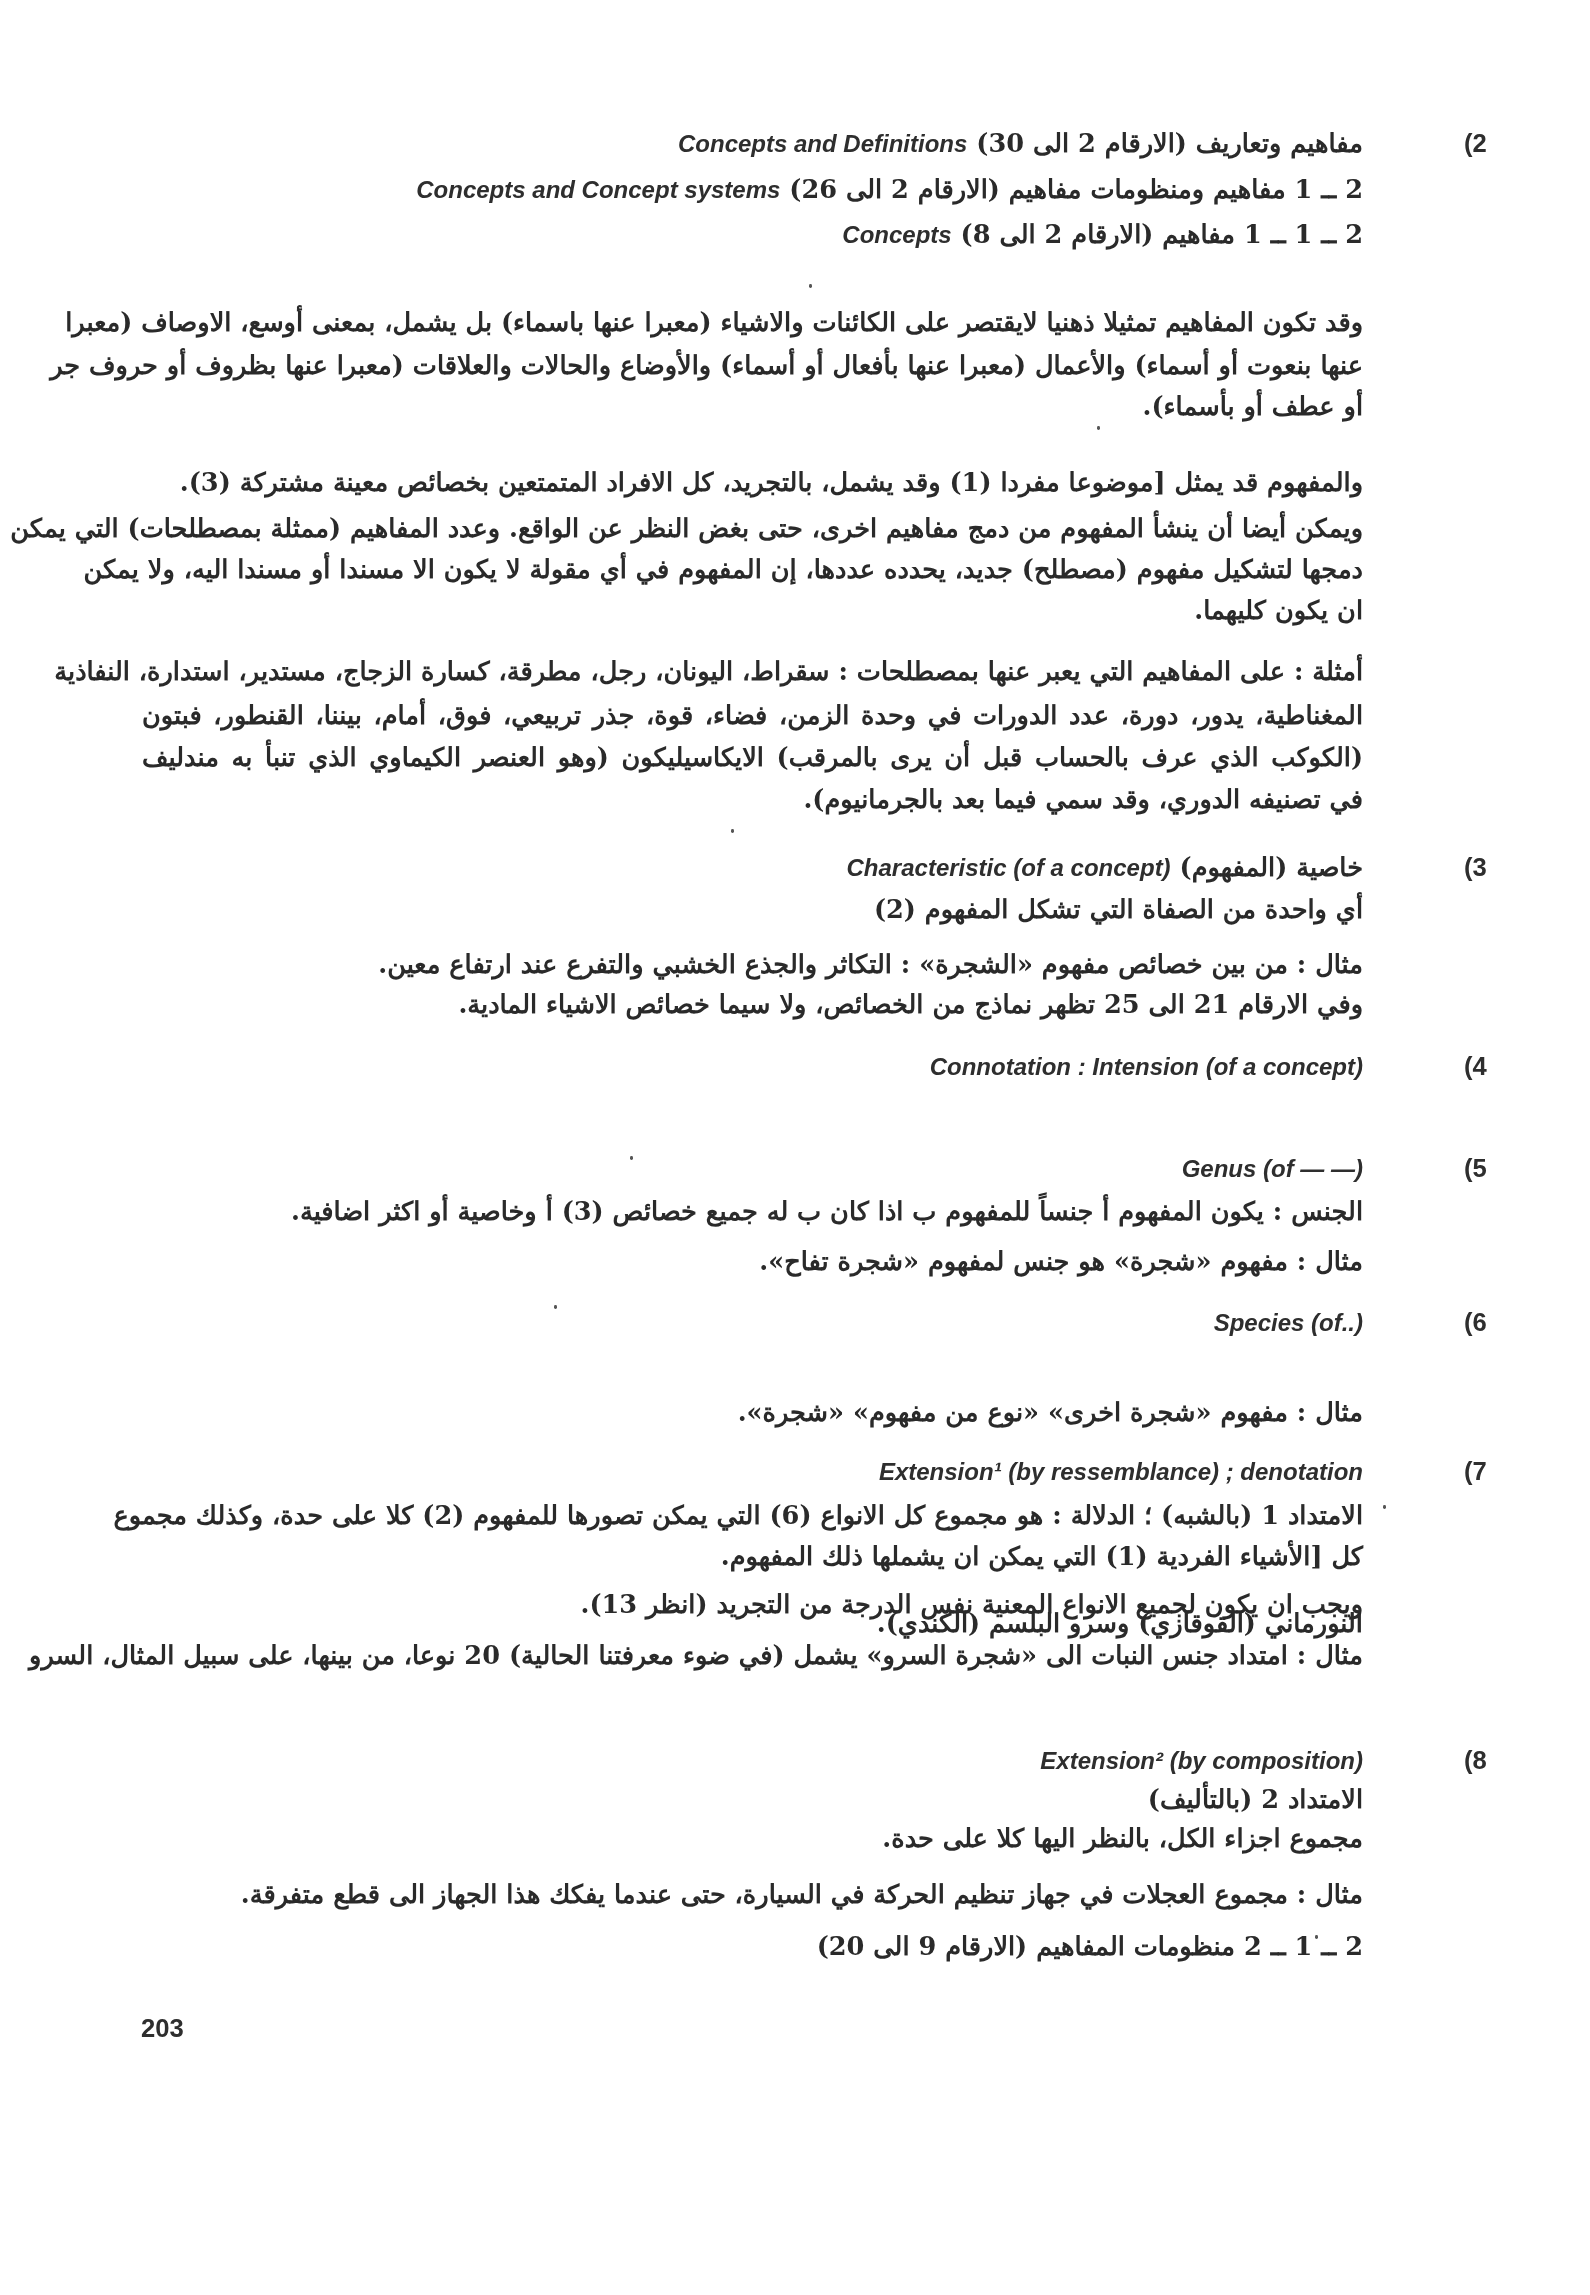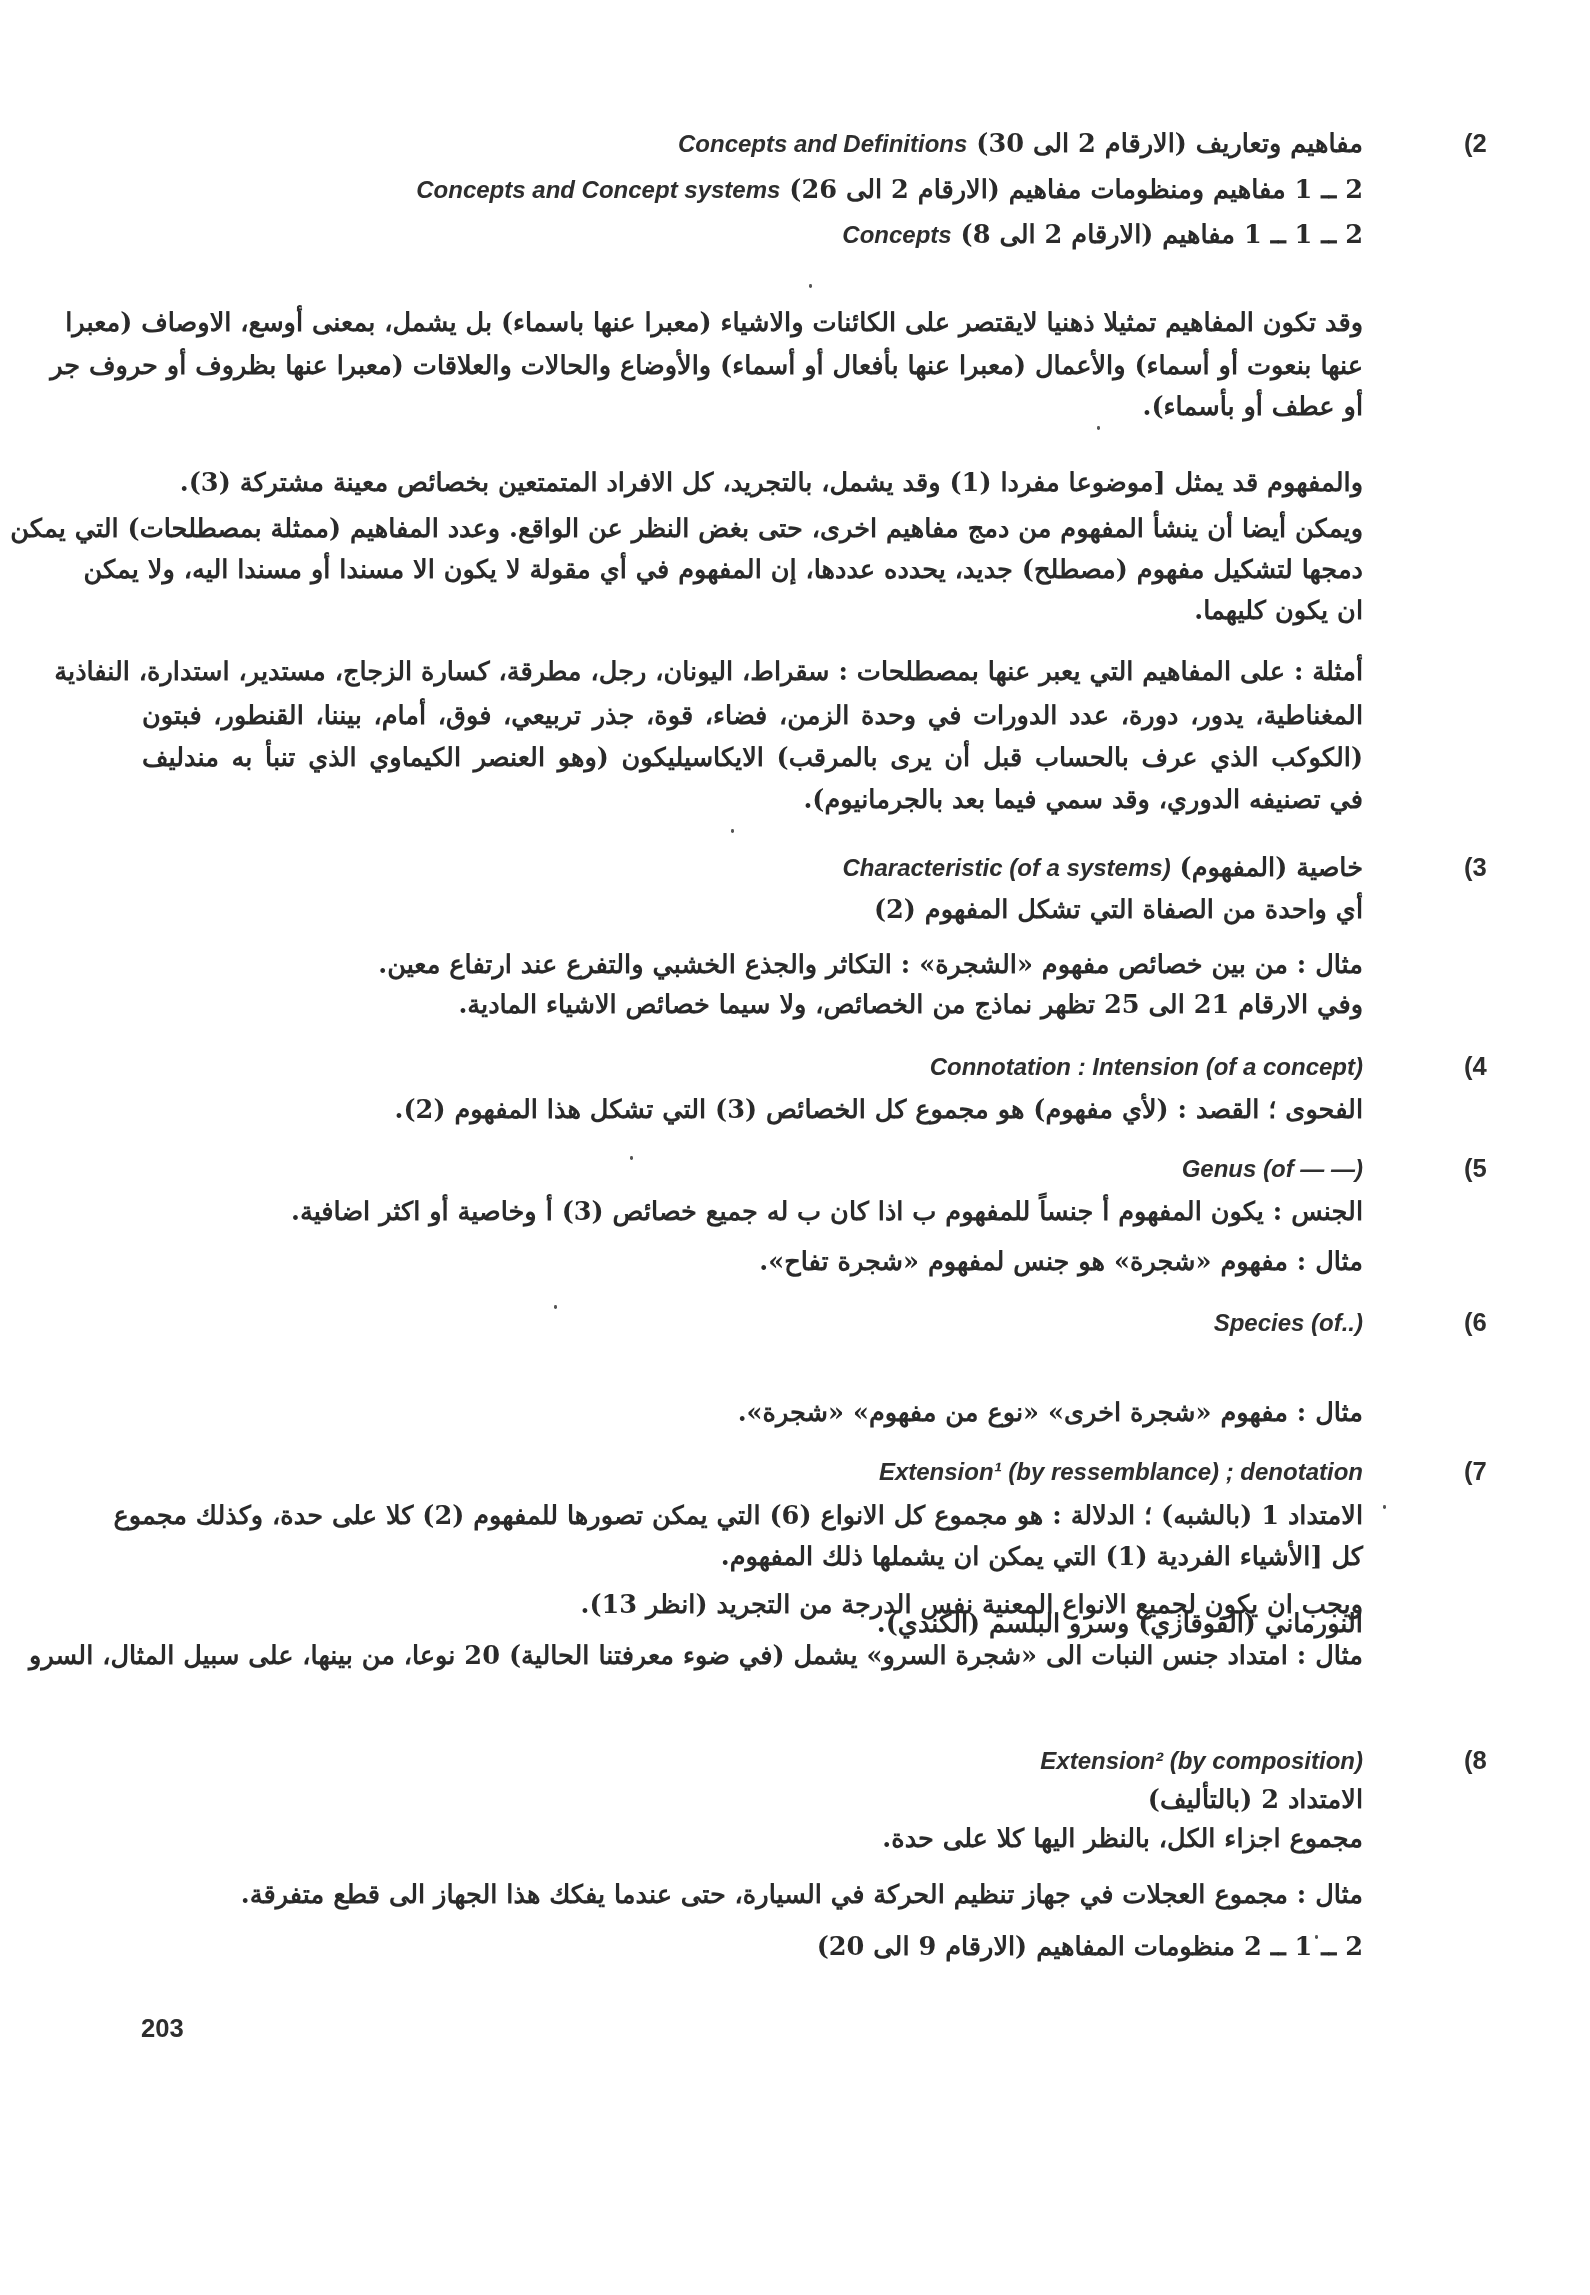--- a/index.html
+++ b/index.html
@@ -54,31 +54,30 @@
   <div class="line justify" style="top:552px">دمجها لتشكيل مفهوم (مصطلح) جديد، يحدده عددها، إن المفهوم في أي مقولة لا يكون الا مسندا أو مسندا اليه، ولا يمكن</div>
   <div class="line" style="top:593px">ان يكون كليهما.</div>
   <div class="line justify" style="top:654px">أمثلة : على المفاهيم التي يعبر عنها بمصطلحات : سقراط، اليونان، رجل، مطرقة، كسارة الزجاج، مستدير، استدارة، النفاذية</div>
   <div class="line justify" style="top:698px">المغناطية، يدور، دورة، عدد الدورات في وحدة الزمن، فضاء، قوة، جذر تربيعي، فوق، أمام، بيننا، القنطور، فبتون</div>
   <div class="line justify" style="top:740px">(الكوكب الذي عرف بالحساب قبل أن يرى بالمرقب) الايكاسيليكون (وهو العنصر الكيماوي الذي تنبأ به مندليف</div>
   <div class="line" style="top:782px">في تصنيفه الدوري، وقد سمي فيما بعد بالجرمانيوم).</div>
 
   <div class="secnum" style="top:850px">(3</div>
   <div class="line" style="top:850px">
     <span>خاصية (المفهوم)</span>
-    <span class="en">Characteristic (of a systems)</span>
+    <span class="en">Characteristic (of a concept)</span>
   </div>
   <div class="line" style="top:892px">أي واحدة من الصفاة التي تشكل المفهوم (2)</div>
   <div class="line" style="top:947px">مثال : من بين خصائص مفهوم «الشجرة» : التكاثر والجذع الخشبي والتفرع عند ارتفاع معين.</div>
   <div class="line" style="top:987px">وفي الارقام 21 الى 25 تظهر نماذج من الخصائص، ولا سيما خصائص الاشياء المادية.</div>
 
   <div class="secnum" style="top:1049px">(4</div>
   <div class="line" style="top:1049px">
     <span class="en">Connotation : Intension (of a concept)</span>
   </div>
-  <div class="line" style="top:1092px">الفحوى ؛ القصد : (لأي مفهوم) هو مجموع كل الخصائص (3) التي تشكل هذا المفهوم (2).</div>
 
   <div class="secnum" style="top:1151px">(5</div>
   <div class="line" style="top:1151px">
     <span class="en">Genus (of — —)</span>
   </div>
   <div class="line" style="top:1194px">الجنس : يكون المفهوم أ جنساً للمفهوم ب اذا كان ب له جميع خصائص (3) أ وخاصية أو اكثر اضافية.</div>
   <div class="line" style="top:1244px">مثال : مفهوم «شجرة» هو جنس لمفهوم «شجرة تفاح».</div>
 
   <div class="secnum" style="top:1305px">(6</div>
   <div class="line" style="top:1305px">

